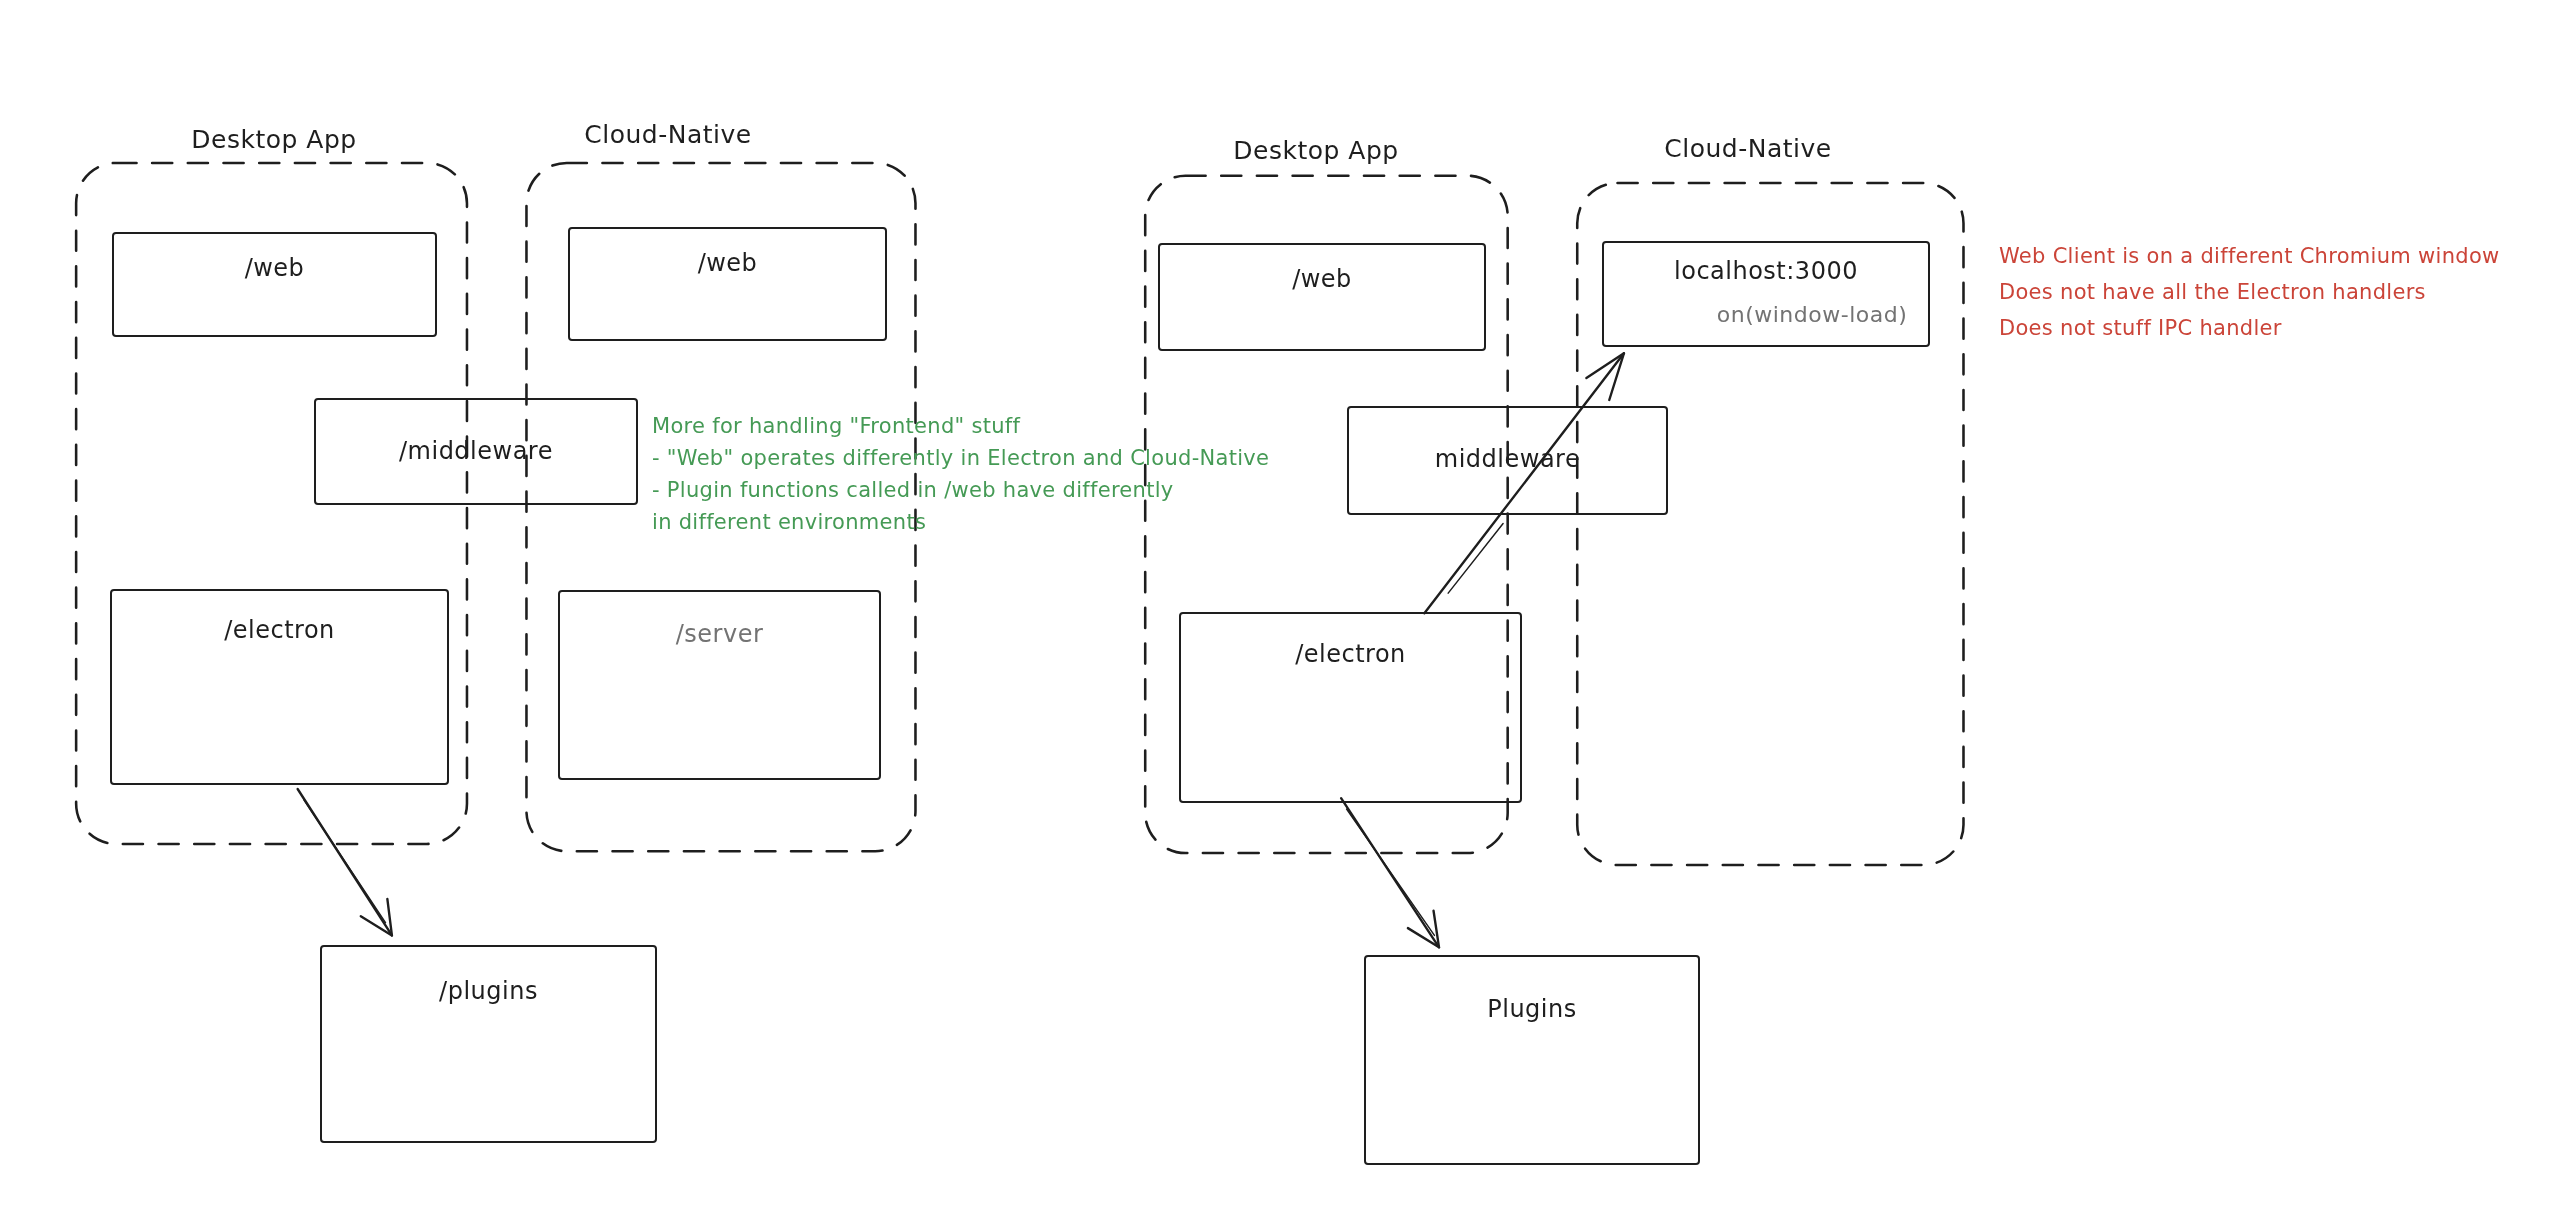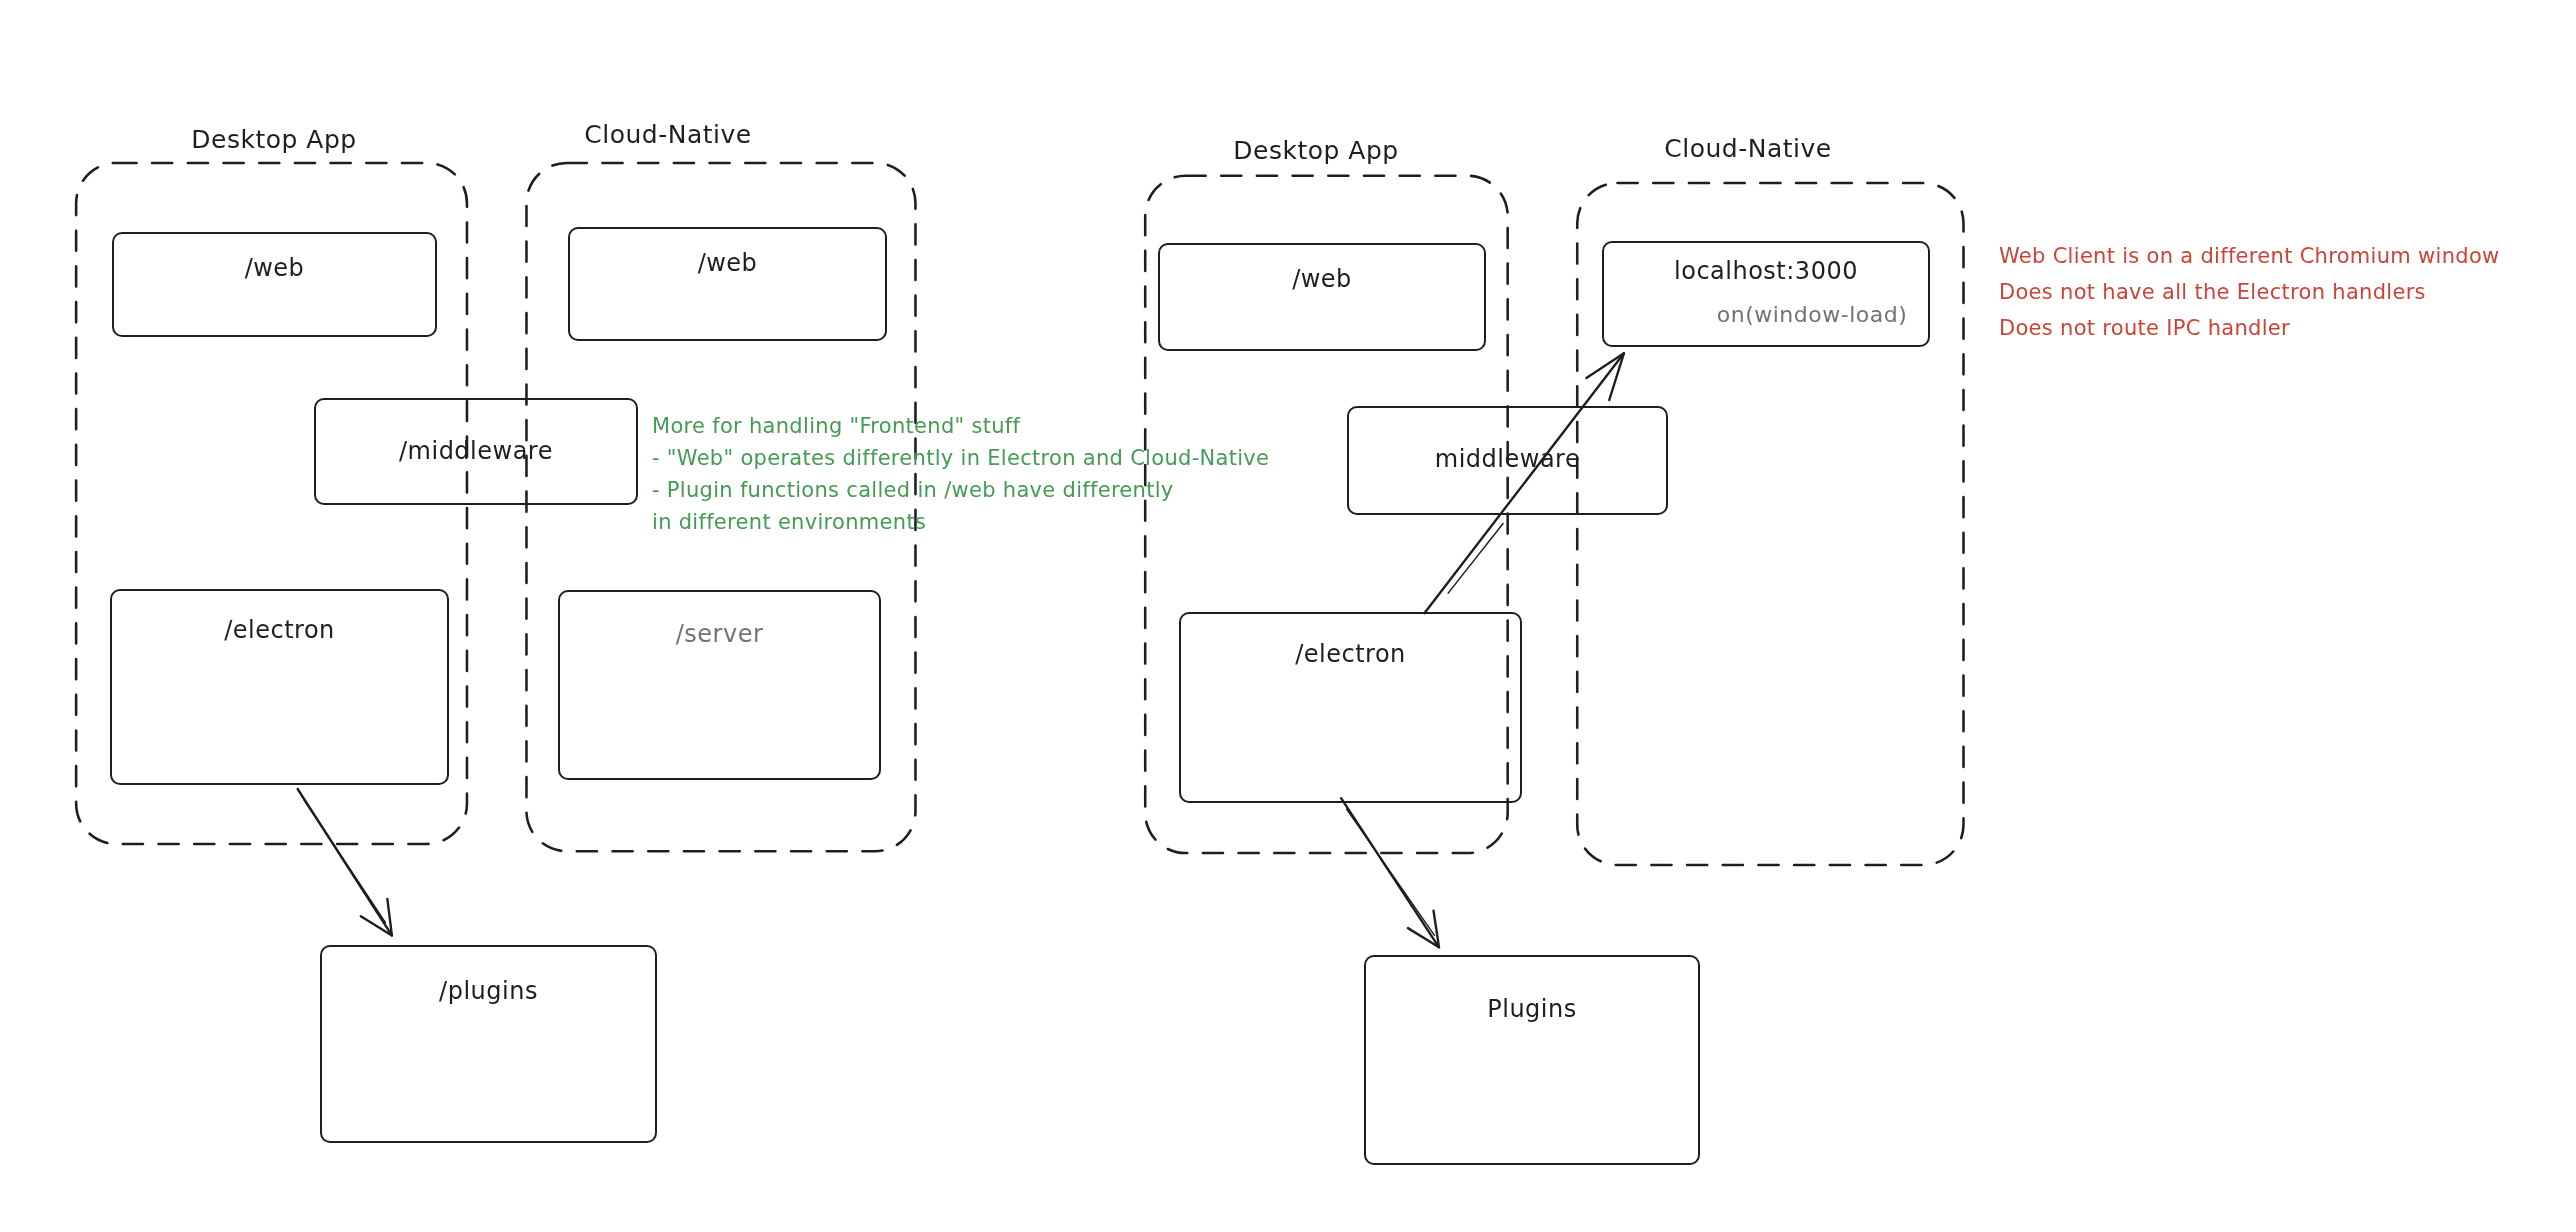--- a/index.html
+++ b/index.html
@@ -17,21 +17,21 @@
     transform: translateX(-50%);
     font-size: 25px;
     font-weight: 500;
     letter-spacing: 0.5px;
     white-space: nowrap;
     color: #1e1e1e;
   }
   .box {
     position: absolute;
     border: 2.4px solid #1e1e1e;
-    border-radius: 10px;
+    border-radius: 4px;
     background: transparent;
     box-sizing: border-box;
   }
   .box-label {
     position: absolute;
     left: 0;
     right: 0;
     text-align: center;
     font-size: 24px;
     letter-spacing: 0.5px;
@@ -158,17 +158,17 @@
   <div class="note" id="green-note" style="left:652px; top:414px;">
     <div class="line">More for handling "Frontend" stuff</div>
     <div class="line">- "Web" operates differently in Electron and Cloud-Native</div>
     <div class="line">- Plugin functions called in /web have differently</div>
     <div class="line">in different environments</div>
   </div>
 
   <div class="note" id="red-note" style="left:1999px; top:244px;">
     <div class="line">Web Client is on a different Chromium window</div>
     <div class="line">Does not have all the Electron handlers</div>
-    <div class="line">Does not route IPC handler</div>
+    <div class="line">Does not stuff IPC handler</div>
   </div>
 
 </div>
 
 
 </body></html>

